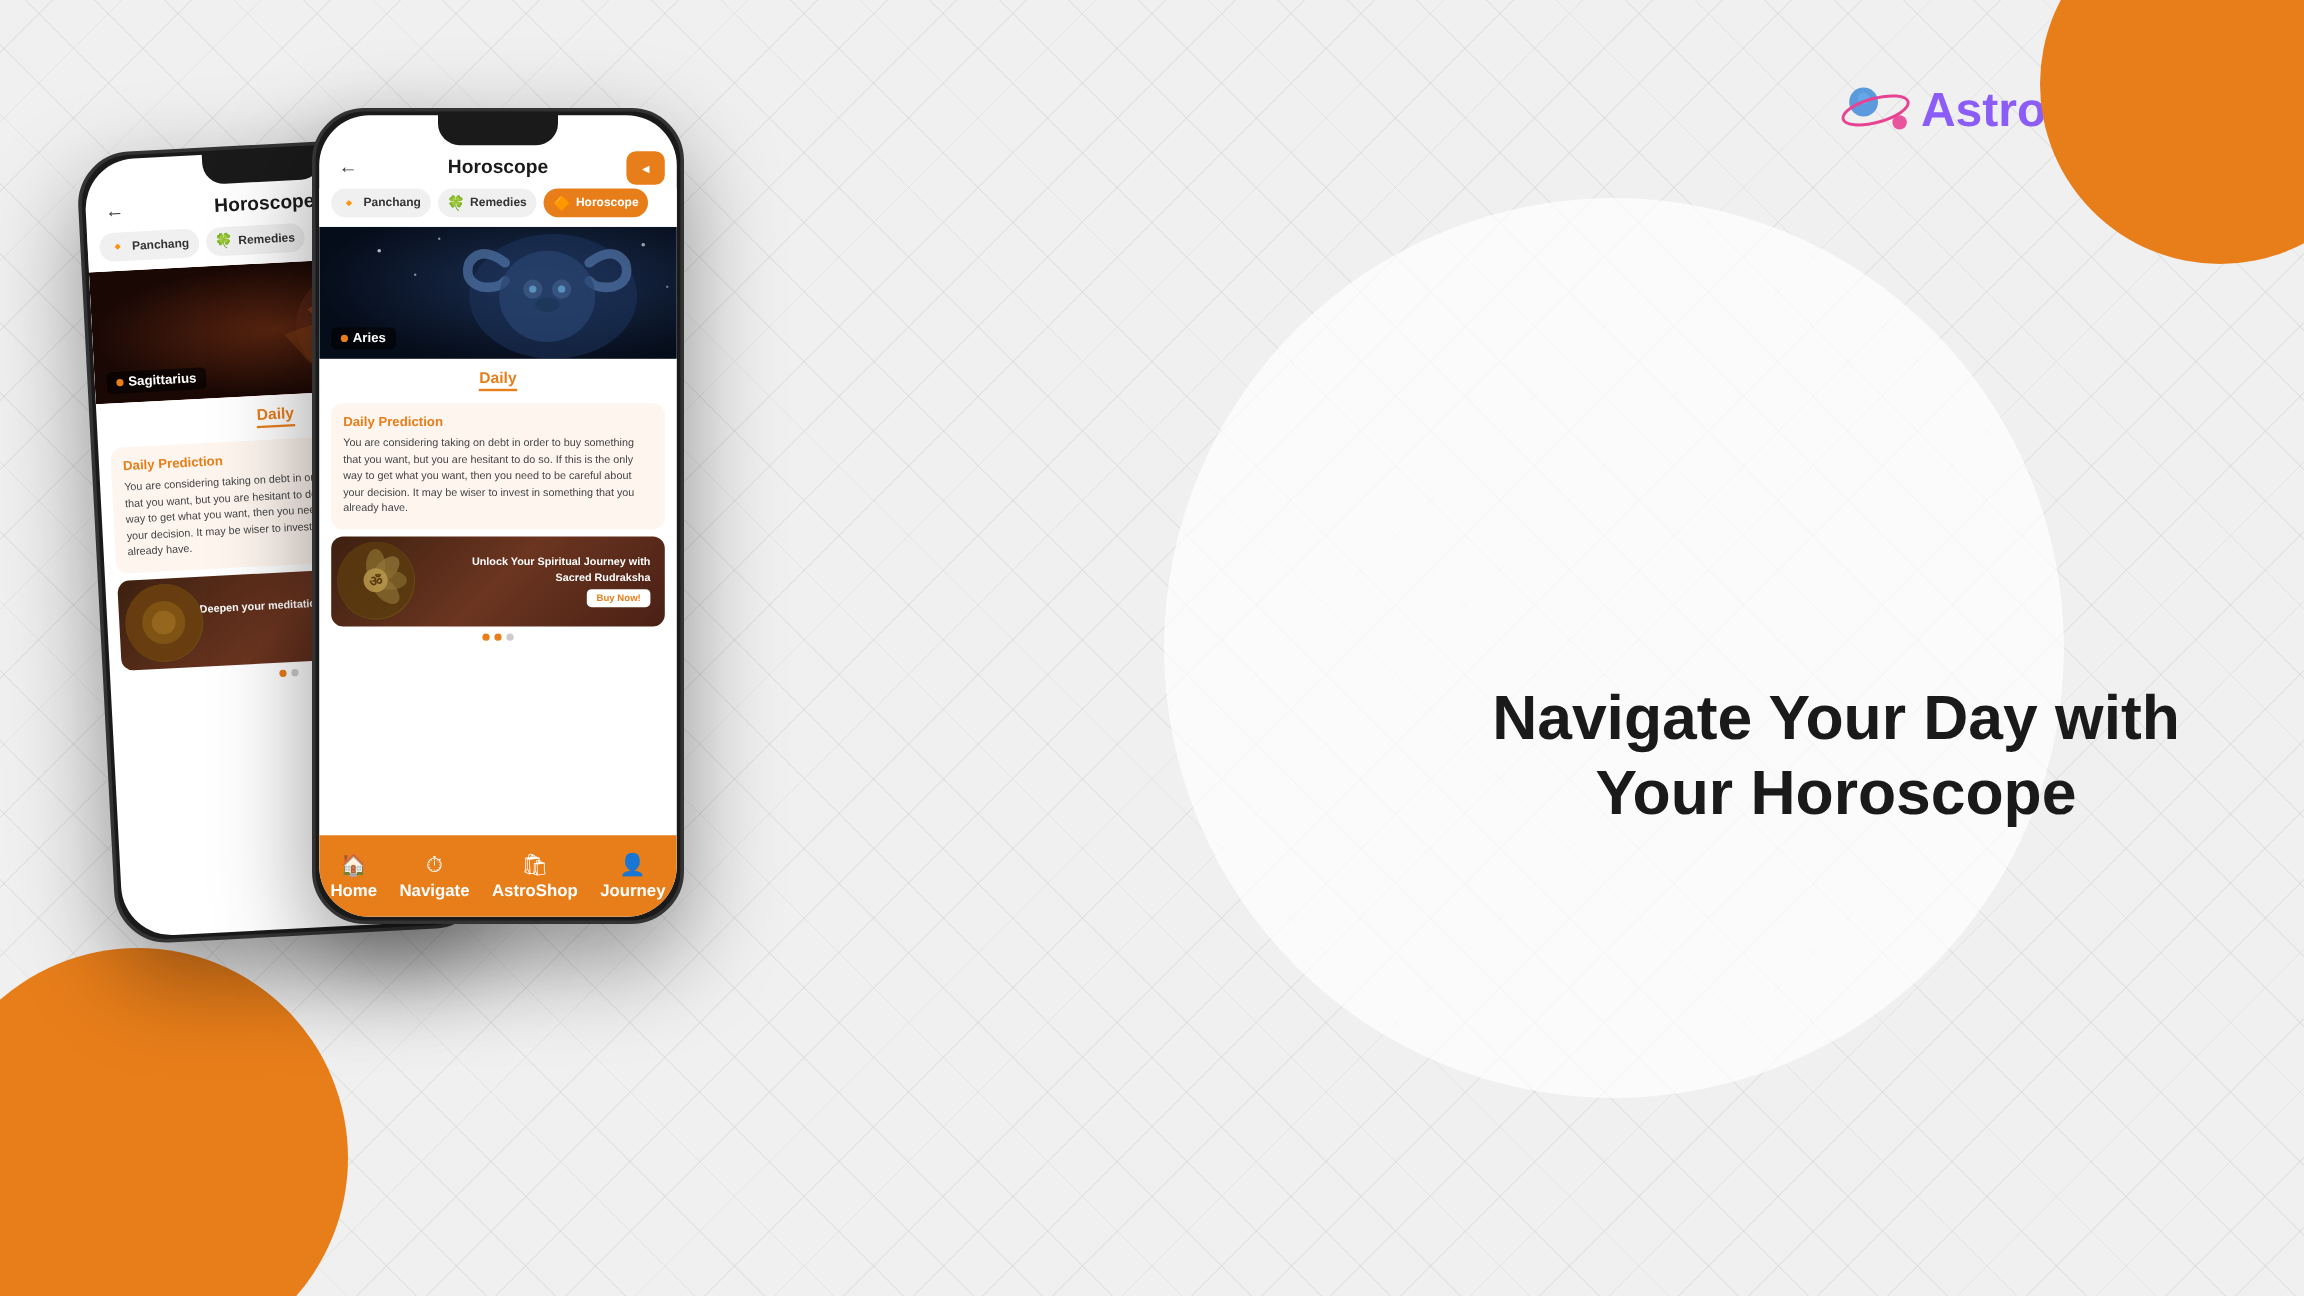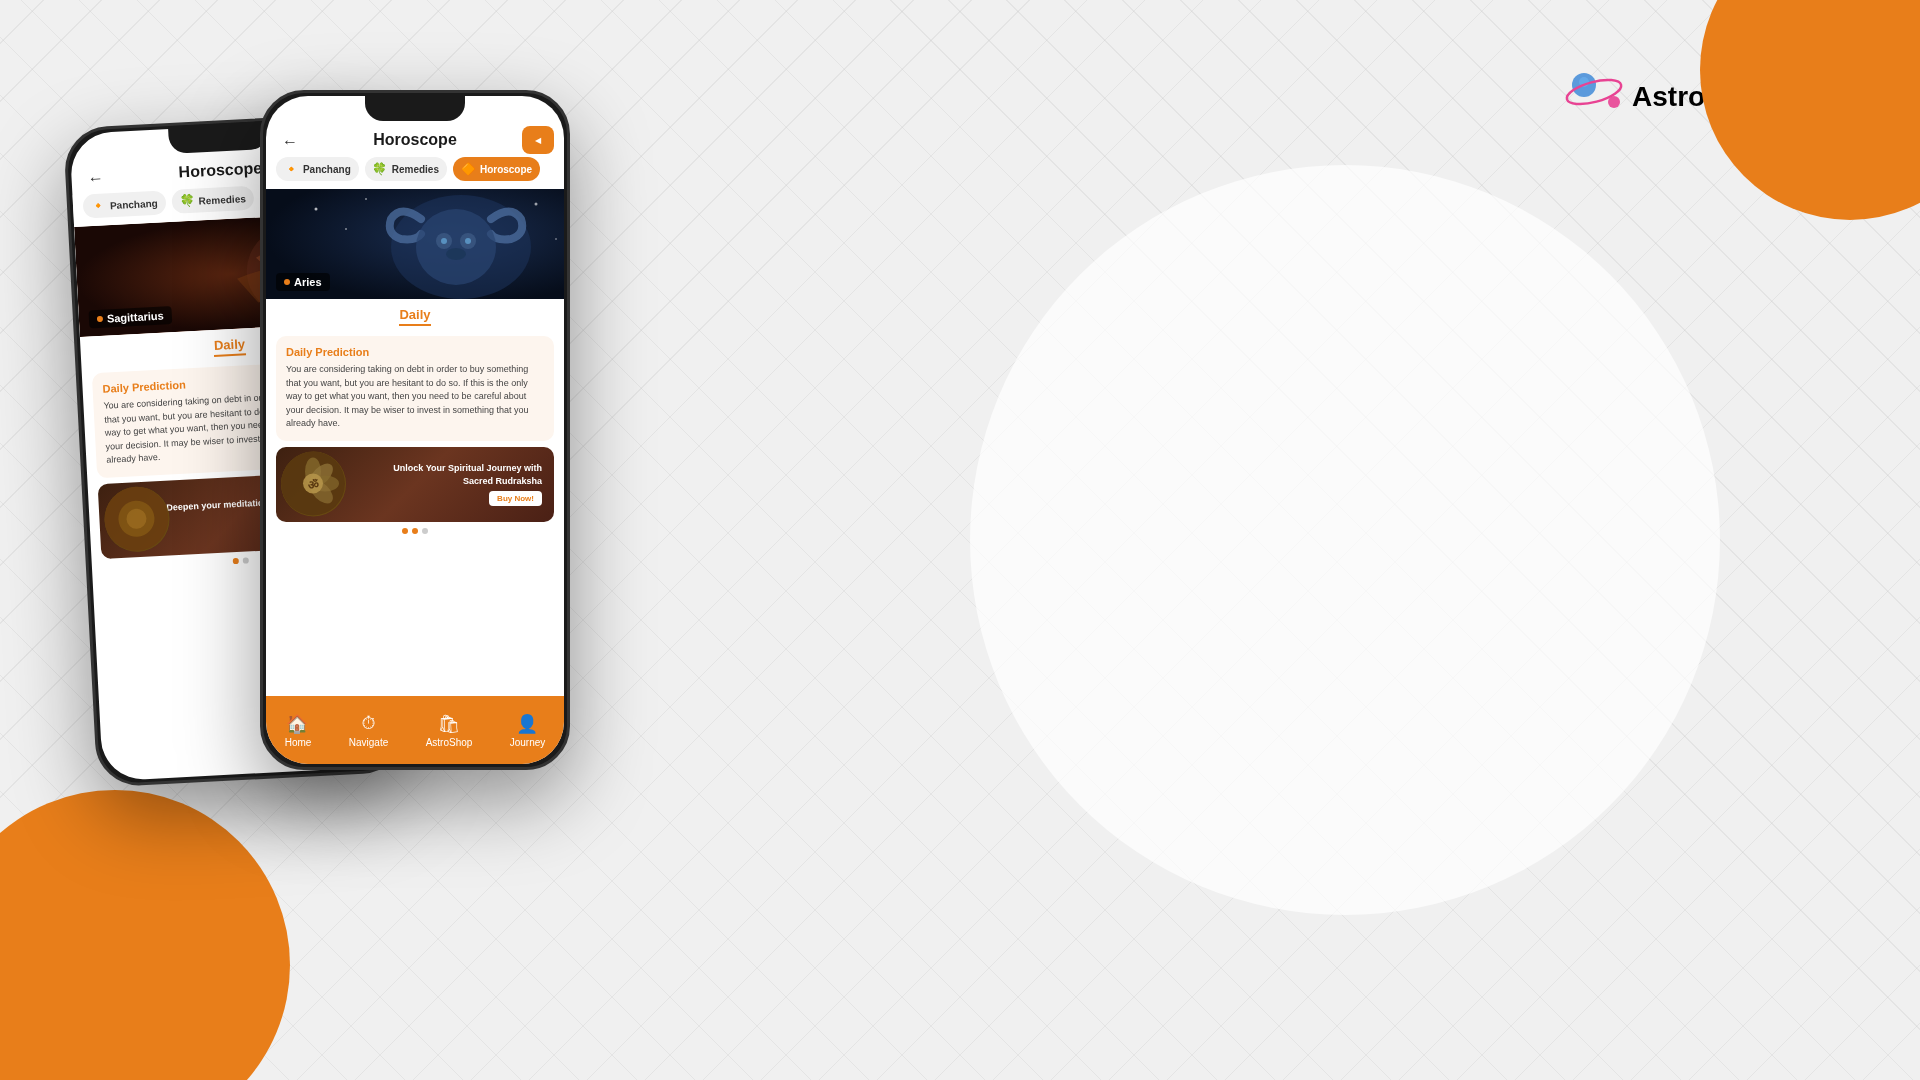--- a/index.html
+++ b/index.html
@@ -403,22 +403,22 @@
     .nav-icon {
       width: 22px;
       height: 22px;
       display: flex;
       align-items: center;
       justify-content: center;
       font-size: 18px;
     }
 
     .nav-label {
-      font-size: 10px;
-      font-weight: 400;
+      font-size: 14px;
+      font-weight: 700;
       color: white;
     }
 
     
     .banner-decoration {
       position: absolute;
       left: 5px;
       top: 50%;
       transform: translateY(-50%);
       width: 65px;
@@ -452,26 +452,27 @@
 
       <circle cx="20" cy="25" r="12" fill="#4a90d9" opacity="0.9"></circle>
       <circle cx="20" cy="22" r="5" fill="#6bb3f0" opacity="0.6"></circle>
 
       <ellipse cx="30" cy="32" rx="28" ry="10" fill="none" stroke="#e84393" stroke-width="2.5" transform="rotate(-15, 30, 32)"></ellipse>
 
       <circle cx="50" cy="42" r="6" fill="#e84393" opacity="0.9"></circle>
     </svg>
   </div>
   <div>
-    <span style="font-size:28px; font-weight:800; color:#000000;">Astro</span><span style="font-size:40px; font-weight:800; color:#E87E1A;">chalit</span><span style="font-size:14px; vertical-align:super; color:#333;">®</span>
+    <span style="font-size:40px; font-weight:800; color:#8b5cf6;">Astro</span><span style="font-size:40px; font-weight:800; color:#E87E1A;">chalit</span><span style="font-size:14px; vertical-align:super; color:#333;">®</span>
   </div>
 </div>
 
 <div class="right-content">
   <div style="margin-top: 120px; text-align:center; max-width:660px;">
+    <div class="tagline-main">Navigate Your Day with Your Horoscope</div>
   </div>
 </div>
 
 <div class="phones-container">
 
   <div class="phone phone-back">
     <div class="phone-notch"></div>
     <div class="phone-screen">
 
       <div class="phone-header">

